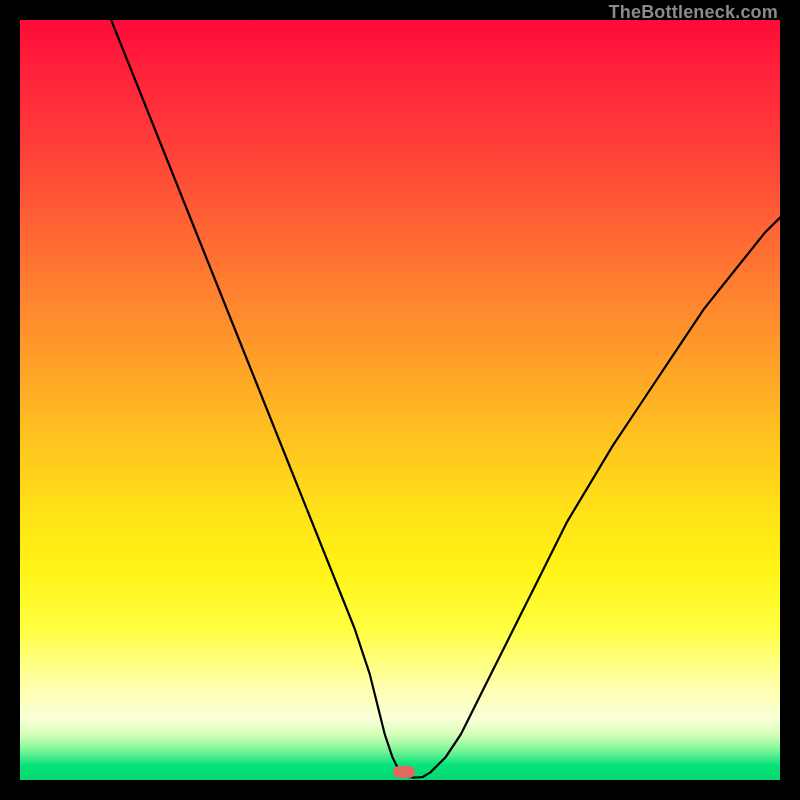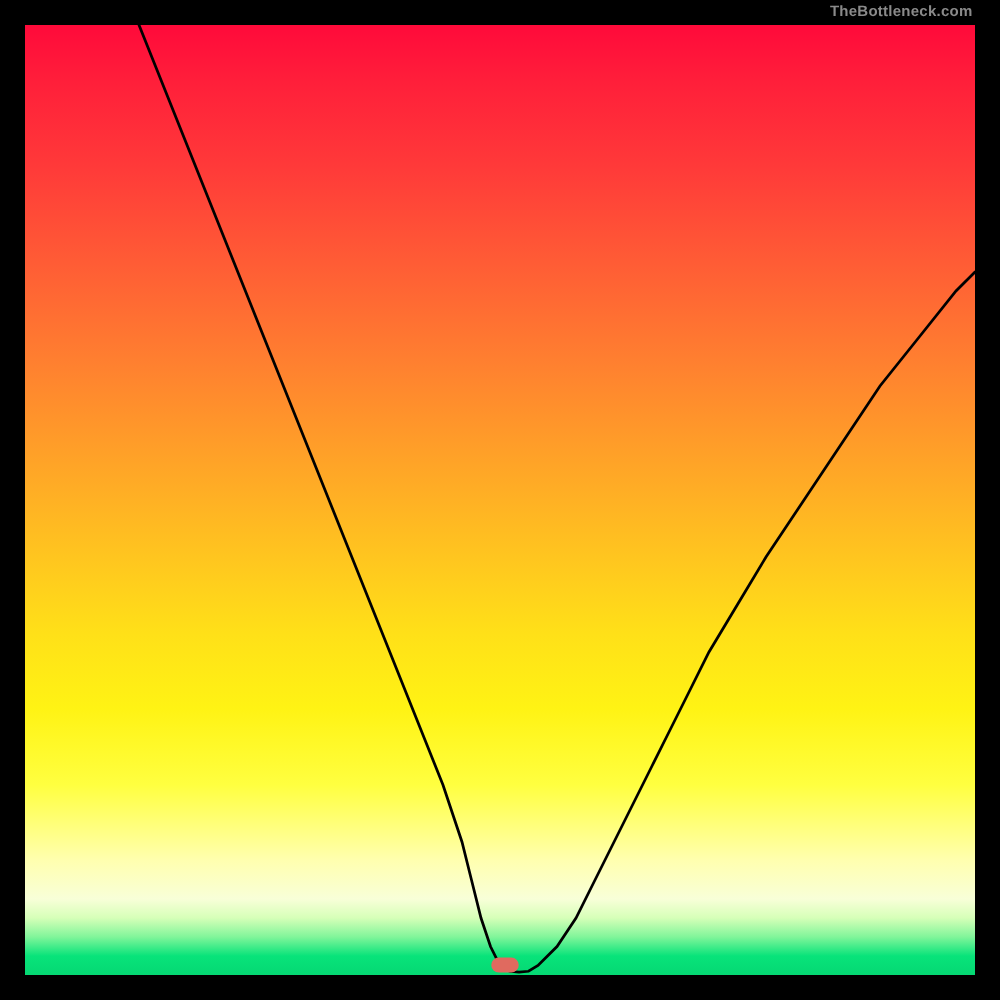--- a/index.html
+++ b/index.html
@@ -52,21 +52,21 @@
   .marker {
     position: absolute;
     background: #e06a5f;
     border-radius: 6px;
   }
   .watermark {
     position: absolute;
     top: 2px;
     right: 22px;
     font-family: Arial, Helvetica, sans-serif;
-    font-size: 12px;
+    font-size: 18px;
     font-weight: 600;
     color: #8a8a8a;
     letter-spacing: 0.2px;
   }
 </style>
 </head>
 <body>
 <div class="wrap">
 
   <div class="plot">

